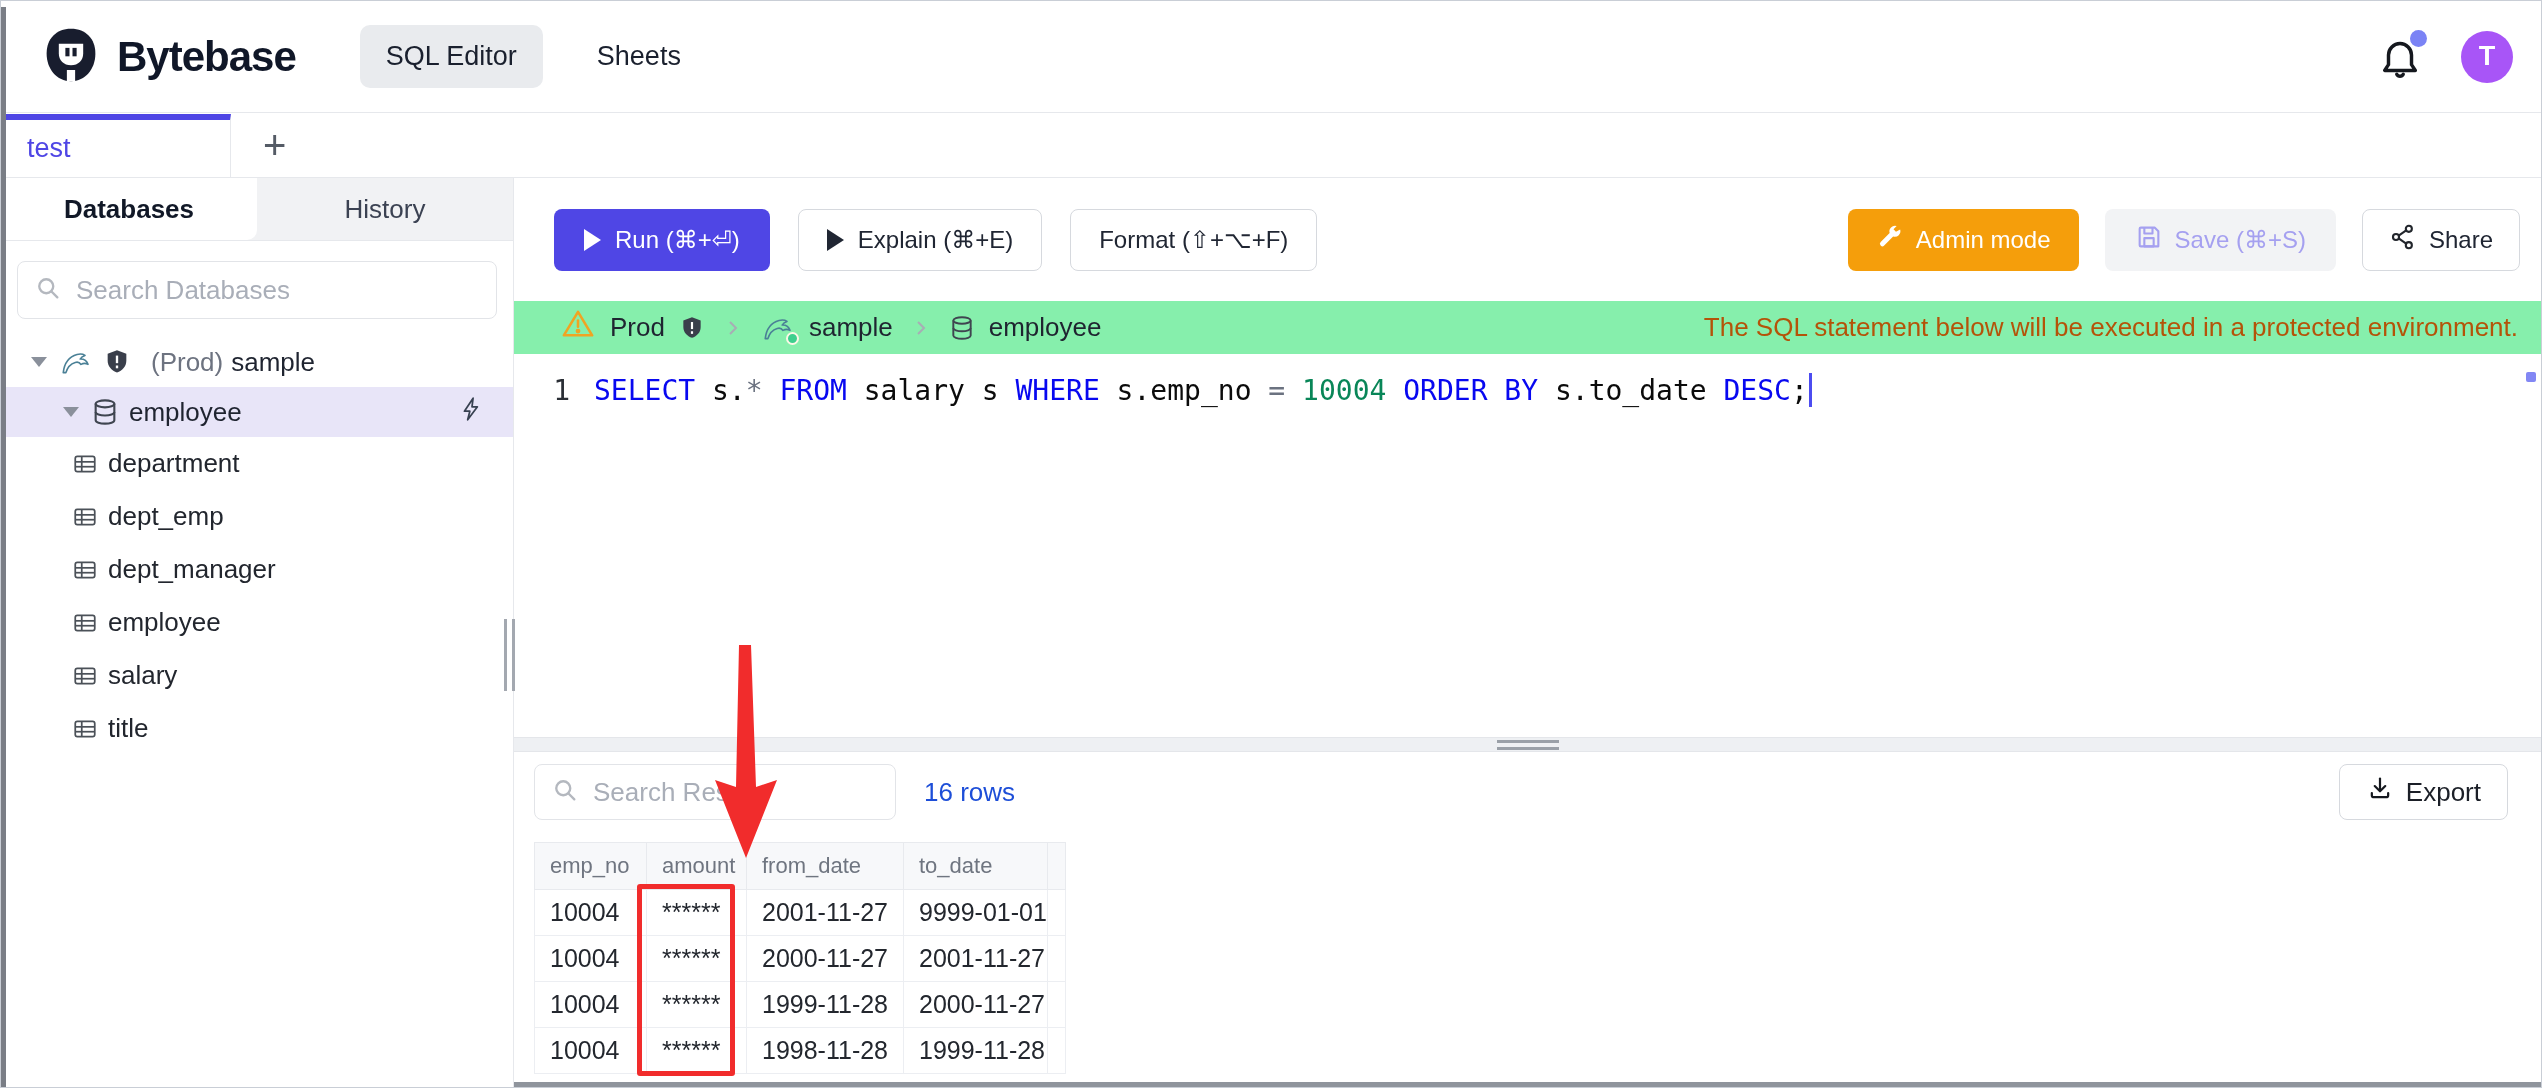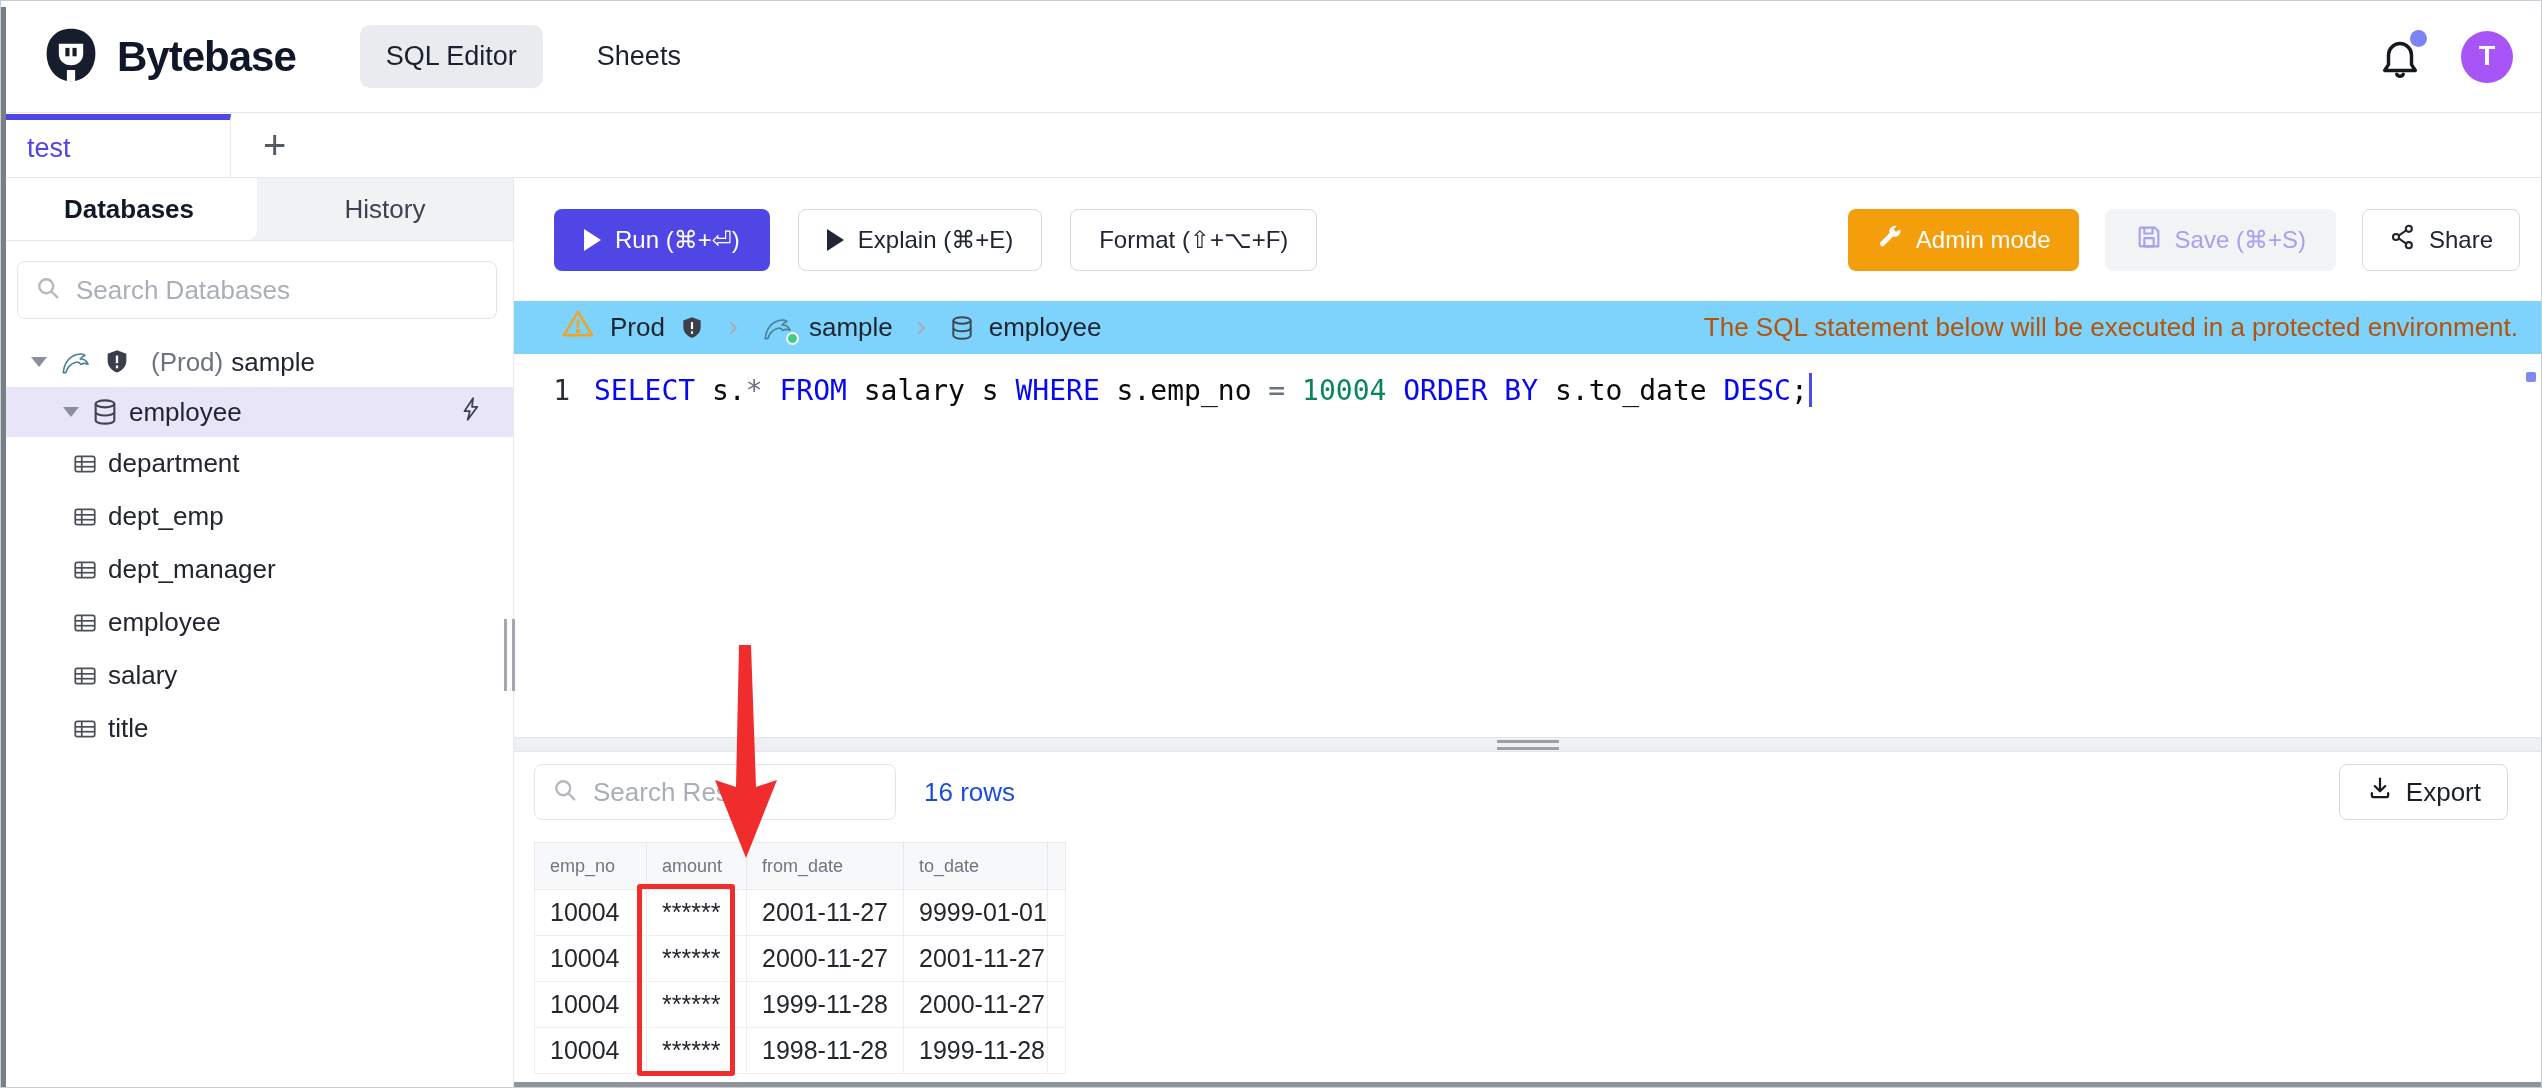--- a/index.html
+++ b/index.html
@@ -69,21 +69,21 @@
          border:none; cursor:pointer; font-family:"Liberation Sans", sans-serif; }
   .btn-run { background:#4f46e5; color:#fff; padding:0 30px; gap:14px; }
   .btn-outline { background:#fff; border:1px solid #d6d9de; color:#202633; padding:0 28px; gap:14px; }
   .toolbar-right { margin-left:auto; display:flex; align-items:center; gap:26px; }
   .btn-admin { background:#f59e0b; color:#fff; padding:0 28px; gap:12px; font-weight:500;align-items:center; }
   .btn-save { background:#f2f3f5; color:#a5a0f0; padding:0 30px; gap:12px; }
   .btn-share { background:#fff; border:1px solid #d6d9de; color:#202633; padding:0 26px; gap:12px; }
   .play { width:0; height:0; border-top:11px solid transparent; border-bottom:11px solid transparent;
           border-left:17px solid currentColor; }
 
-  .contextbar { height:53px; background:#7dd3fc; display:flex; align-items:center;
+  .contextbar { height:53px; background:#86efac; display:flex; align-items:center;
                 padding:0 24px 0 46px; font-size:26px; color:#1f2430; }
   .cb-gap { margin-left:14px; }
   .chev { margin:0 16px; display:flex; }
   .dolphin-wrap { position:relative; display:flex; }
   .green-dot { position:absolute; right:-4px; bottom:-2px; width:13px; height:13px;
                border-radius:50%; background:#3ecf8e; border:2px solid #fbf7e6; }
   .cb-warning { margin-left:auto; color:#b45309; font-size:26px; }
 
   .editor { position:relative; height:383px; background:#fff; padding-top:16px;
             font-family:"DejaVu Sans Mono", monospace; cursor:text; }
@@ -104,21 +104,21 @@
 
   .results { position:relative; height:337px; background:#fff; }
   .results-bar { display:flex; align-items:center; padding:10px 34px 0 20px; height:70px; }
   .results-search { width:362px; height:56px; margin:0; }
   .row-count { margin-left:28px; font-size:26px; color:#1d4ed8; }
   .btn-export { margin-left:auto; height:56px; background:#fff; border:1px solid #d6d9de;
                 border-radius:8px; display:flex; align-items:center; gap:12px; padding:0 26px;
                 font-size:26px; color:#1b1f27; cursor:pointer; }
 
   table.grid { margin:20px 0 0 20px; border-collapse:collapse; table-layout:fixed; }
-  .grid th { height:47px; background:#f7f8fa; color:#6f7580; font-size:18px; font-weight:500;
+  .grid th { height:47px; background:#f7f8fa; color:#6f7580; font-size:22px; font-weight:500;
              text-align:left; padding-left:15px; border:1px solid #e8eaee; }
   .grid td { height:46px; font-size:25px; color:#23272e; padding-left:15px;
              border:1px solid #eceef2; background:#fff; }
   .col-emp { width:112px; } .col-amt { width:100px; } .col-from { width:157px; }
   .col-to { width:144px; } .col-fill { width:18px; }
 
   .bottom-scrollbar { position:absolute; left:0; right:0; bottom:0; height:7px; background:#8f949c; cursor:pointer; }
 
   
   .red-arrow { position:absolute; left:698px; top:638px; z-index:35; }

